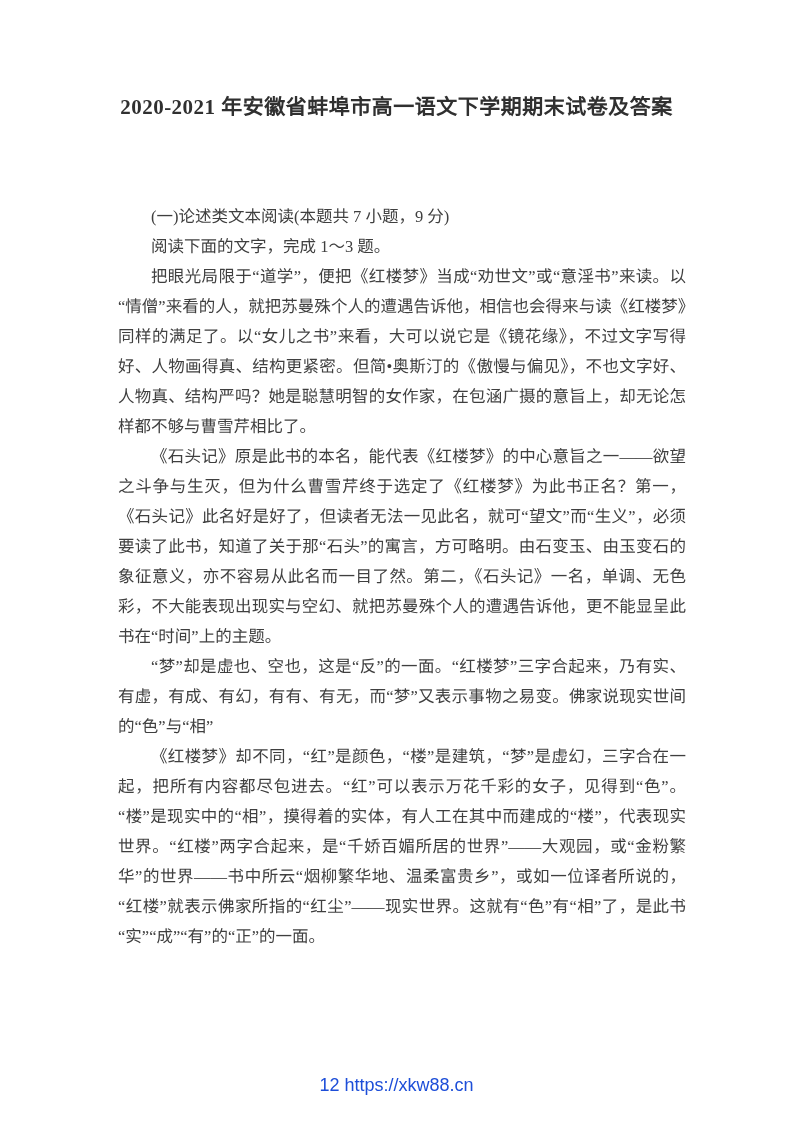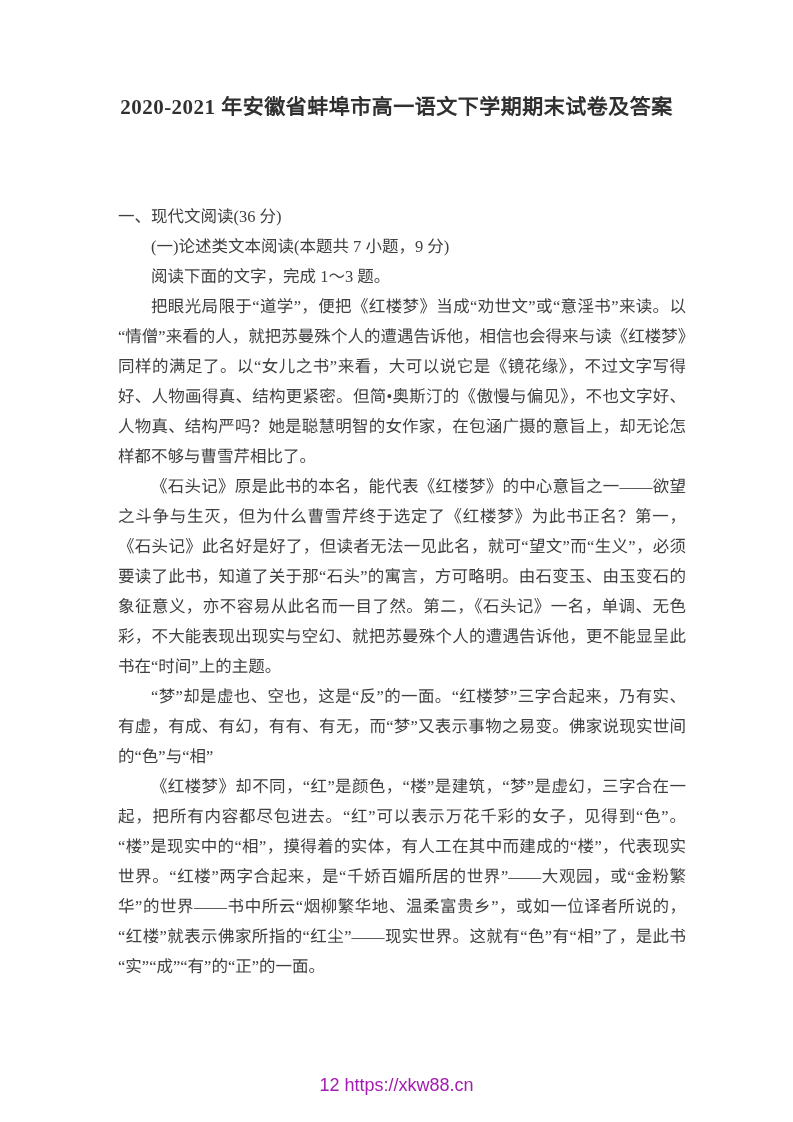--- a/index.html
+++ b/index.html
@@ -55,36 +55,35 @@
   }
   .footer {
     position: absolute;
     top: 1074px;
     left: 0;
     width: 100%;
     text-align: center;
     font-family: "Liberation Sans", "DejaVu Sans", sans-serif;
     font-size: 18px;
     line-height: 22px;
-    color: #a21caf;
+    color: #1d4ed8;
   }
   .footer .page-num {
     margin-right: 5px;
   }
 </style>
 </head>
 <body>
 
 <div class="page">
 
   <h1 class="doc-title">2020-2021 年安徽省蚌埠市高一语文下学期期末试卷及答案</h1>
 
   <div class="content">
 
-    <div class="line">一、现代文阅读(36 分)</div>
 
     <div class="line indented">(一)论述类文本阅读(本题共 7 小题，9 分)</div>
 
     <div class="line indented">阅读下面的文字，完成 1～3 题。</div>
 
 
     <p class="para">把眼光局限于“道学”，便把《红楼梦》当成“劝世文”或“意淫书”来读。以“情僧”来看的人，就把苏曼殊个人的遭遇告诉他，相信也会得来与读《红楼梦》同样的满足了。以“女儿之书”来看，大可以说它是《镜花缘》，不过文字写得好、人物画得真、结构更紧密。但简•奥斯汀的《傲慢与偏见》，不也文字好、人物真、结构严吗？她是聪慧明智的女作家，在包涵广摄的意旨上，却无论怎样都不够与曹雪芹相比了。</p>
 
     <p class="para">《石头记》原是此书的本名，能代表《红楼梦》的中心意旨之一——欲望之斗争与生灭，但为什么曹雪芹终于选定了《红楼梦》为此书正名？第一，《石头记》此名好是好了，但读者无法一见此名，就可“望文”而“生义”，必须要读了此书，知道了关于那“石头”的寓言，方可略明。由石变玉、由玉变石的象征意义，亦不容易从此名而一目了然。第二，《石头记》一名，单调、无色彩，不大能表现出现实与空幻、就把苏曼殊个人的遭遇告诉他，更不能显呈此书在“时间”上的主题。</p>
 

